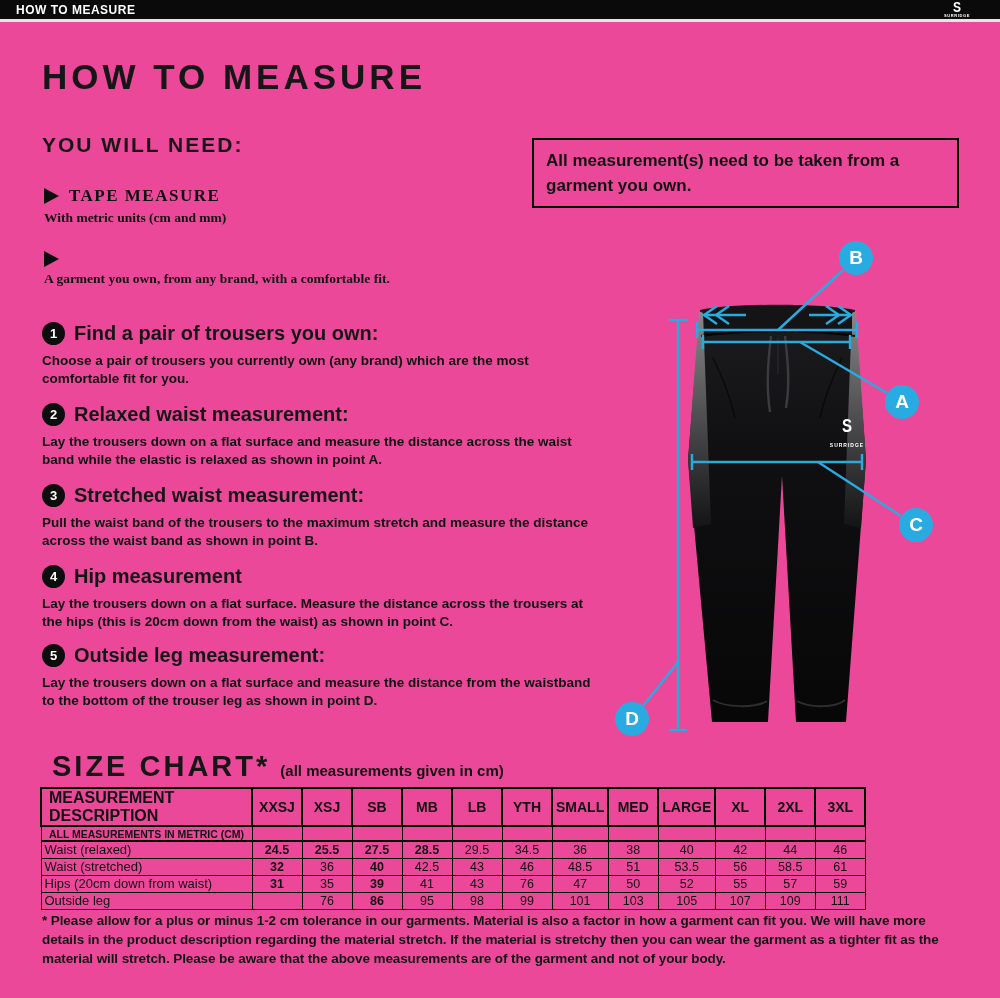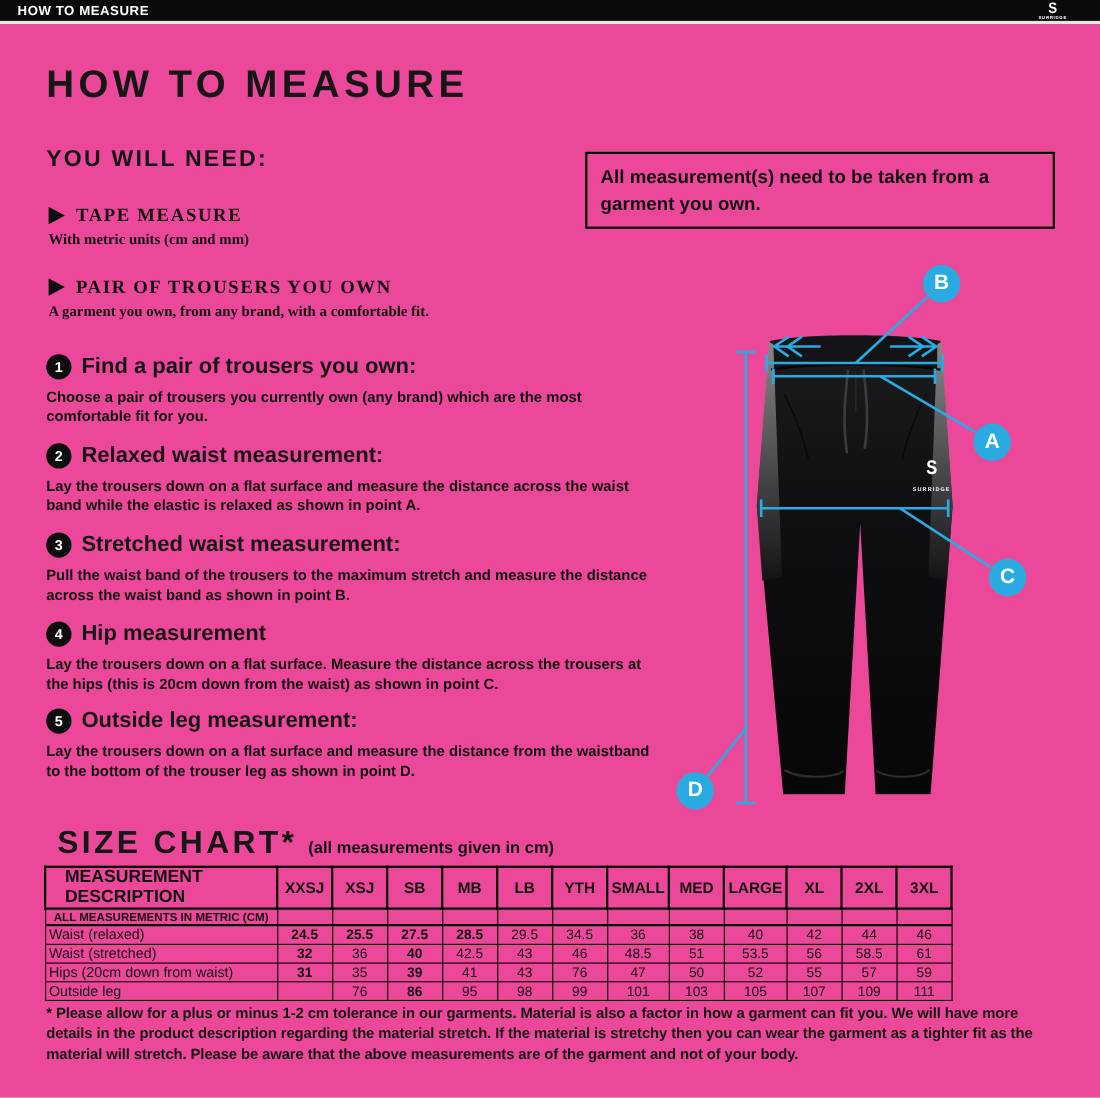--- a/index.html
+++ b/index.html
@@ -40,21 +40,21 @@
   .garment-logo{position:absolute;left:222px;top:188px;width:50px;text-align:center;color:#fff;z-index:2;line-height:1;}
   .garment-logo .glyph{font-size:15px;font-weight:bold;transform:scaleY(1.2);display:inline-block;}
   .garment-logo .word{font-size:5px;letter-spacing:1px;font-weight:bold;margin-top:2px;}
   
   .size-heading{position:absolute;left:42px;top:740px;margin:10px;display:flex;align-items:baseline;gap:10px;}
   .size-heading .big{font-size:29px;font-weight:bold;letter-spacing:3px;color:#161616;}
   .size-heading .small{font-size:15px;font-weight:bold;}
   table.size-chart{position:absolute;left:40px;top:787px;border-collapse:collapse;table-layout:fixed;}
   table.size-chart th,table.size-chart td{border:1px solid #000;padding:0 3px;box-sizing:border-box;}
   table.size-chart th{border:2px solid #000;height:26px;font-size:14px;font-weight:bold;text-align:center;}
-  table.size-chart th.desc{font-size:16px;text-align:left;padding-left:17px;width:211px;}
+  table.size-chart th.desc{font-size:16px;text-align:left;padding-left:7px;width:211px;}
   table.size-chart col.szcol{width:50px;}
   td.metric{font-size:10.5px;font-weight:bold;text-align:left;height:15px;}
   tr.metric-row td{border-bottom:2px solid #000;text-align:center;}
   td.rowlabel{font-size:13px;text-align:left;height:17px;font-weight:normal;}
   td.val{font-size:12.5px;text-align:center;font-weight:normal;}
   td.val.b{font-weight:bold;}
   
   .footer-note{position:absolute;left:42px;top:911px;width:926px;font-size:13.5px;font-weight:bold;
                line-height:19px;letter-spacing:-.1px;color:#141414;}
 </style>
@@ -84,21 +84,20 @@
       <span>TAPE MEASURE</span>
     </div>
     <div class="req-sub">With metric units (cm and mm)</div>
   </div>
 
   <div class="req" style="top:251px;">
     <div class="req-head">
       <svg class="tri" width="15" height="16" viewBox="0 0 15 16">
           <polygon points="0,0 15,8 0,16" fill="#0d0d0d"></polygon>
         </svg>
-      <span>PAIR OF TROUSERS YOU OWN</span>
     </div>
     <div class="req-sub">A garment you own, from any brand, with a comfortable fit.</div>
   </div>
 
   <div class="step" style="top:322px;">
     <div class="step-title">
       <span class="step-num">1</span>
       <span>Find a pair of trousers you own:</span>
     </div>
     <div class="step-body">Choose a pair of trousers you currently own (any brand) which are the most comfortable fit for you.</div>

